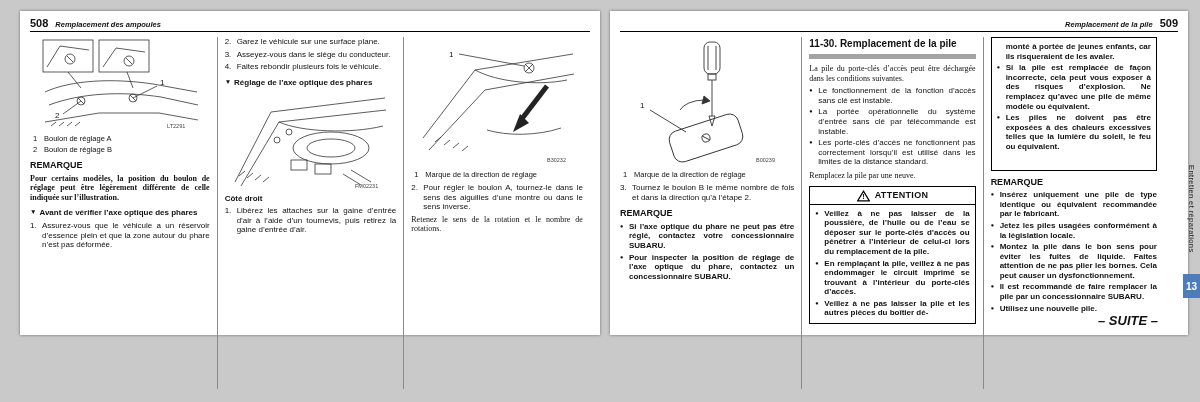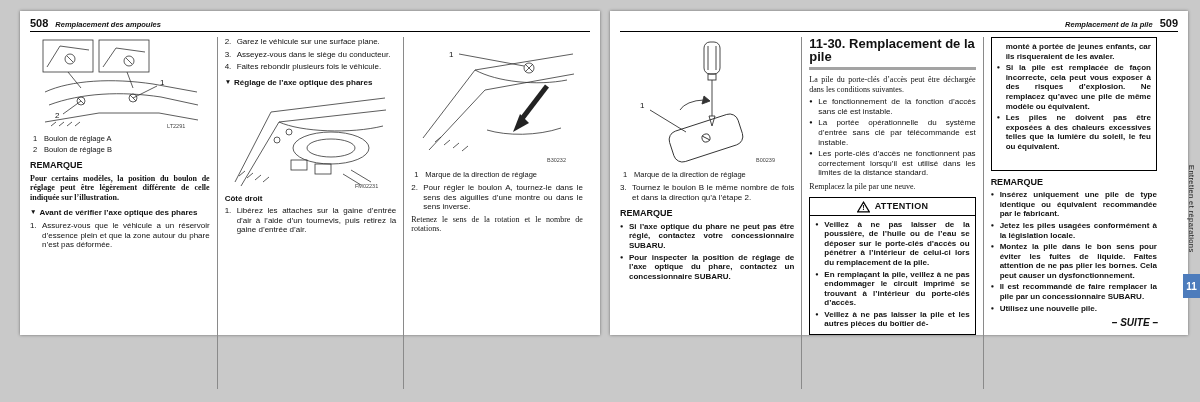--- a/index.html
+++ b/index.html
@@ -34,22 +34,22 @@
   .col  { width:33.33%; padding:0 7px; font-size:8px; line-height:9.6px; text-align:justify; }
   .col:first-child { padding-left:0; }
   .col + .col { border-left:1px solid #8a8a8a; }
   .page-right .cols { margin-right:24px; }
 
   
   .section-title { display:flex; font-size:9.5px; line-height:11px; font-weight:bold; text-align:left; margin-bottom:4px; }
   .sq-marker { flex:none; width:7px; height:7px; background:#000; margin:2px 4px 0 0; }
 
   .chapter-title {
-    font-size:13px; line-height:13px; font-weight:bold; text-align:left;
-    border-bottom:3px solid #a3a3a3; padding-bottom:4px; margin-bottom:5px;
+    font-size:10px; line-height:13px; font-weight:bold; text-align:left;
+    border-bottom:5px solid #a3a3a3; padding-bottom:4px; margin-bottom:5px;
   }
 
   .remarque-title { font-size:9px; font-weight:bold; text-align:left; margin:7px 0 3px 0; }
   .bold-note { font-weight:bold; }
 
   .sub-heading { font-size:8px; font-weight:bold; text-align:left; margin:6px 0 3px 0; }
   .sub-heading::before { content:"▼"; font-size:6.5px; margin-right:3px; position:relative; top:-1px; }
 
   .step { display:flex; margin-bottom:3px; }
   .step .n { flex:0 0 12px; }
@@ -75,21 +75,21 @@
   .attention-header {
     display:flex; align-items:center; justify-content:center; gap:5px;
     padding:3px 0 2px 0; border-bottom:1px solid #000;
     font-size:9px; font-weight:bold; letter-spacing:.3px;
   }
   .attention-body { padding:4px 5px 3px 5px; }
   .attention-cont { border:1px solid #000; padding:4px 5px 16px 5px; margin-bottom:2px; }
 
   .page-footer {
     position:absolute; right:30px; bottom:7px;
-    font-size:10px; font-style:italic; font-weight:bold;
+    font-size:13px; font-style:italic; font-weight:bold;
   }
 
   
   .vert-label {
     position:absolute; right:4px; top:165px;
     writing-mode:vertical-rl; font-size:7.5px; color:#222; letter-spacing:.4px;
   }
   .chapter-tab {
     position:absolute; right:0; top:274px; width:17px; height:24px;
     background:#4d7cbc; color:#fff; font-weight:bold; font-size:10px;
@@ -331,15 +331,15 @@
         <div class="bullet bold">Montez la pile dans le bon sens pour éviter les fuites de liquide. Faites attention de ne pas plier les bornes. Cela peut causer un dysfonctionnement.</div>
         <div class="bullet bold">Il est recommandé de faire remplacer la pile par un concessionnaire SUBARU.</div>
         <div class="bullet bold">Utilisez une nouvelle pile.</div>
       </div>
     </div>
 
     <div class="page-footer">– SUITE –</div>
   </div>
 
   <div class="vert-label">Entretien et réparations</div>
-  <div class="chapter-tab" style="background-color: rgb(77, 124, 188);">11</div>
+  <div class="chapter-tab" style="background-color: rgb(77, 124, 188);">13</div>
 
 </div>
 
 </body></html>

